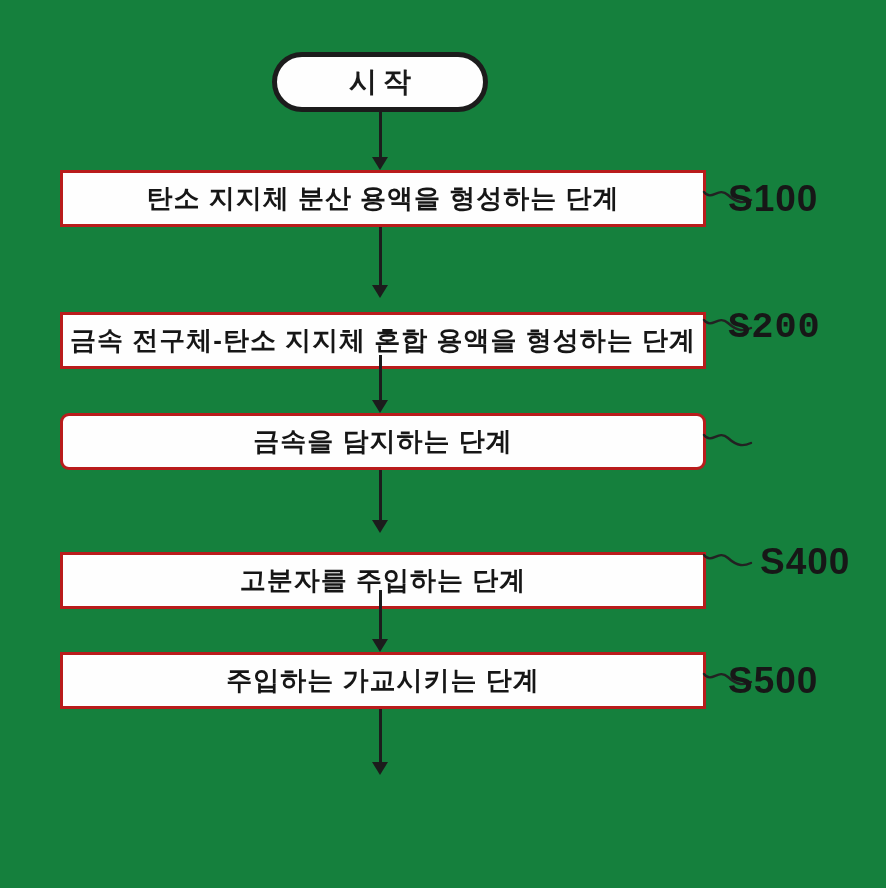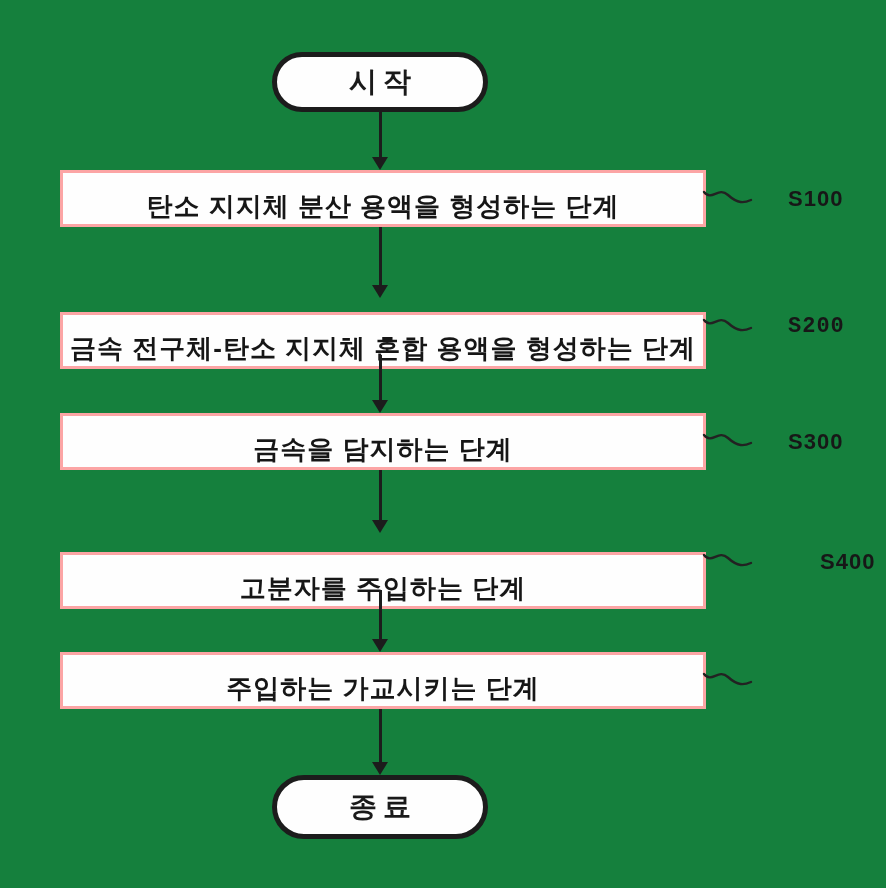--- a/index.html
+++ b/index.html
@@ -36,24 +36,24 @@
     letter-spacing: 6px;
     text-indent: 6px;
     color: #1a1a1a;
   }
   
   .step-box {
     position: absolute;
     left: 60px;
     width: 646px;
     height: 57px;
-    border: 3px solid #fca5a5;
+    border: 3px solid #b91c1c;
     box-sizing: border-box;
     display: flex;
-    align-items: flex-end;
+    align-items: center;
     justify-content: center;
     background: #fefefe;
   }
   .step-text {
     font-size: 26px;
     font-weight: bold;
     letter-spacing: 1px;
     color: #161616;
     white-space: nowrap;
   }
@@ -91,25 +91,25 @@
     height: 24px;
   }
   .squiggle path {
     stroke: #222222;
     stroke-width: 2.4;
     fill: none;
     stroke-linecap: round;
   }
   .step-id {
     position: absolute;
-    left: 788px;
+    left: 728px;
     width: 90px;
     height: 36px;
     line-height: 36px;
-    font-size: 22px;
+    font-size: 37px;
     font-weight: 600;
     letter-spacing: 1px;
     color: #171717;
   }
 </style>
 </head>
 <body>
 
 <div class="canvas">
 
@@ -141,27 +141,26 @@
   <svg class="squiggle" style="top:314px;" viewBox="0 0 52 24">
     <path d="M2,6 C 10,16 16,0 26,9 S 42,17 49,14"></path>
   </svg>
   <span class="step-id" style="top:309px;font-family:Liberation Mono, monospace;">S200</span>
 
   <div class="arrow" style="top:355px;height:58px;">
     <i class="shaft"></i>
     <i class="head"></i>
   </div>
 
-  <div class="step-box" style="top:413px;">
+  <div class="step-box" style="top:413px;border-radius:9px;">
     <span class="step-text">금속을 담지하는 단계</span>
   </div>
   <svg class="squiggle" style="top:429px;" viewBox="0 0 52 24">
     <path d="M2,6 C 10,16 16,0 26,9 S 42,17 49,14"></path>
   </svg>
-  <span class="step-id" style="top:424px;">S300</span>
 
   <div class="arrow" style="top:470px;height:63px;">
     <i class="shaft"></i>
     <i class="head"></i>
   </div>
 
   <div class="step-box" style="top:552px;">
     <span class="step-text">고분자를 주입하는 단계</span>
   </div>
   <svg class="squiggle" style="top:549px;" viewBox="0 0 52 24">
@@ -173,23 +172,21 @@
     <i class="shaft"></i>
     <i class="head"></i>
   </div>
 
   <div class="step-box" style="top:652px;">
     <span class="step-text">주입하는 가교시키는 단계</span>
   </div>
   <svg class="squiggle" style="top:668px;" viewBox="0 0 52 24">
     <path d="M2,6 C 10,16 16,0 26,9 S 42,17 49,14"></path>
   </svg>
+  <span class="step-id" style="top:663px;">S500</span>
 
   <div class="arrow" style="top:709px;height:66px;">
     <i class="shaft"></i>
     <i class="head"></i>
   </div>
 
-  <div class="terminal" style="top:775px;height:64px;border-radius:36px;">
-    <span class="term-label">종료</span>
-  </div>
 
 </div>
 
 </body></html>

